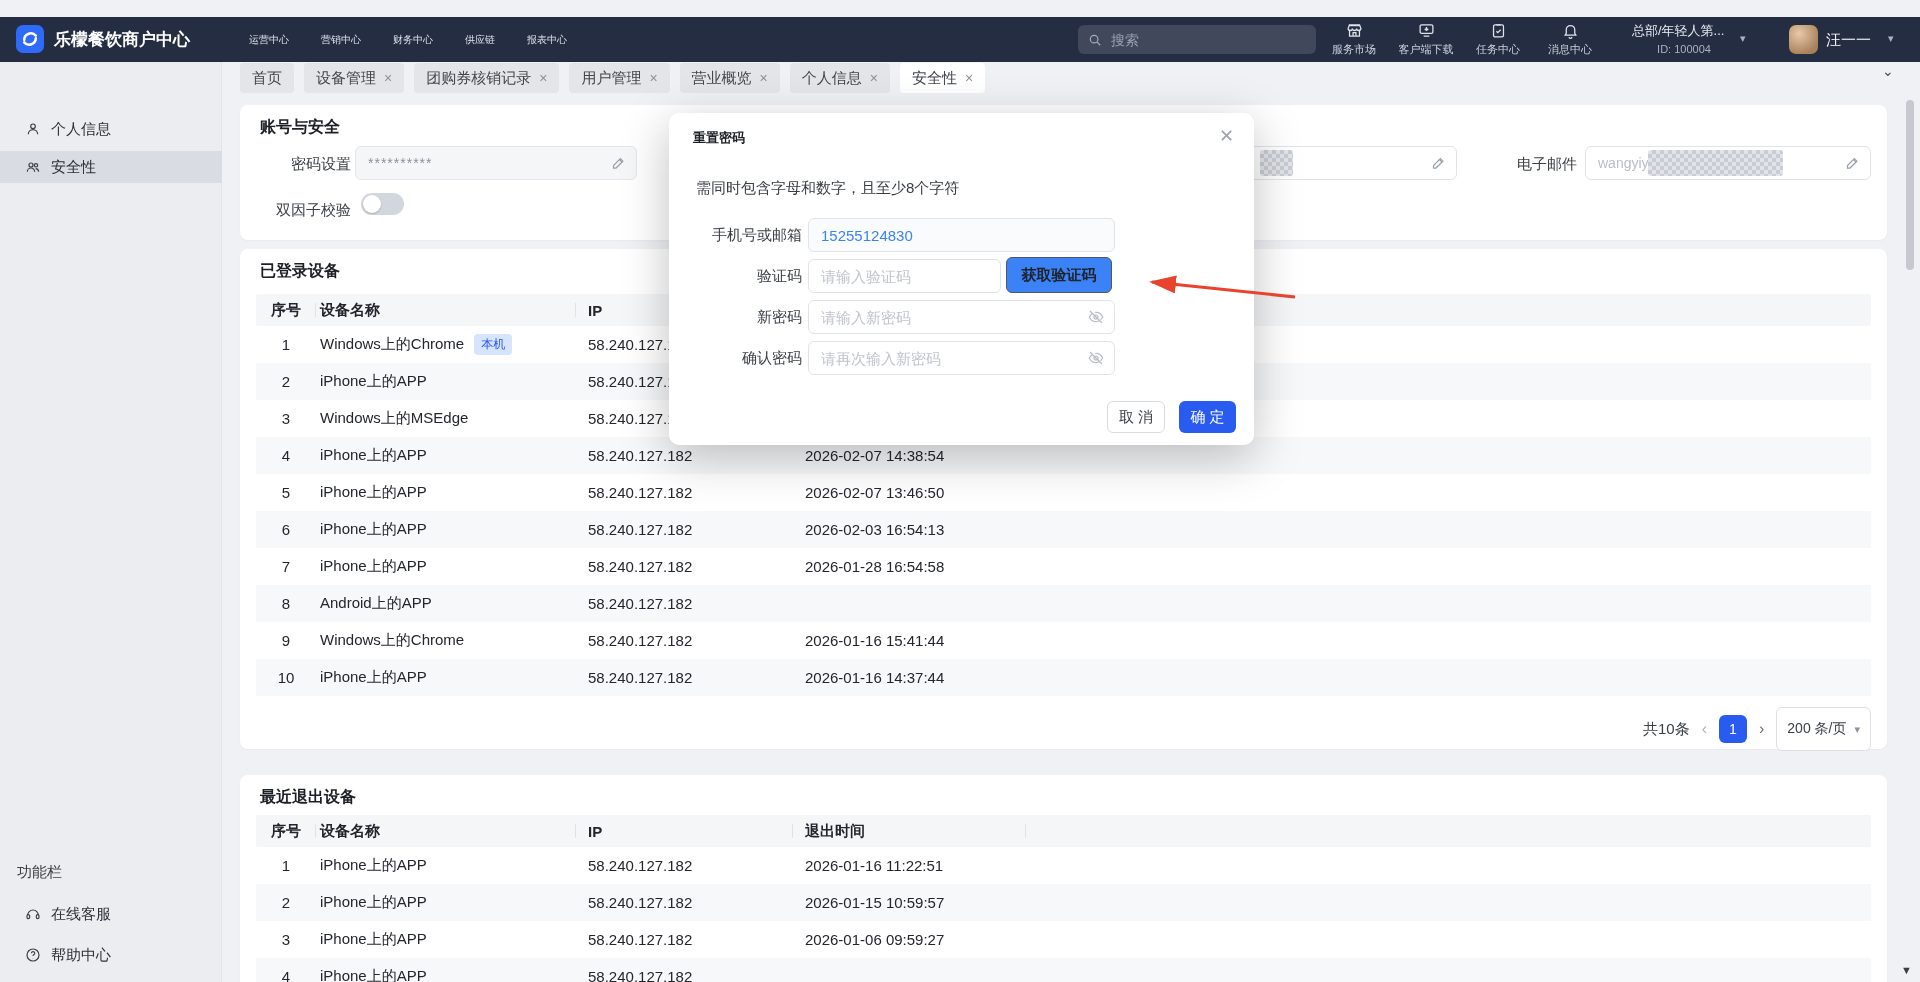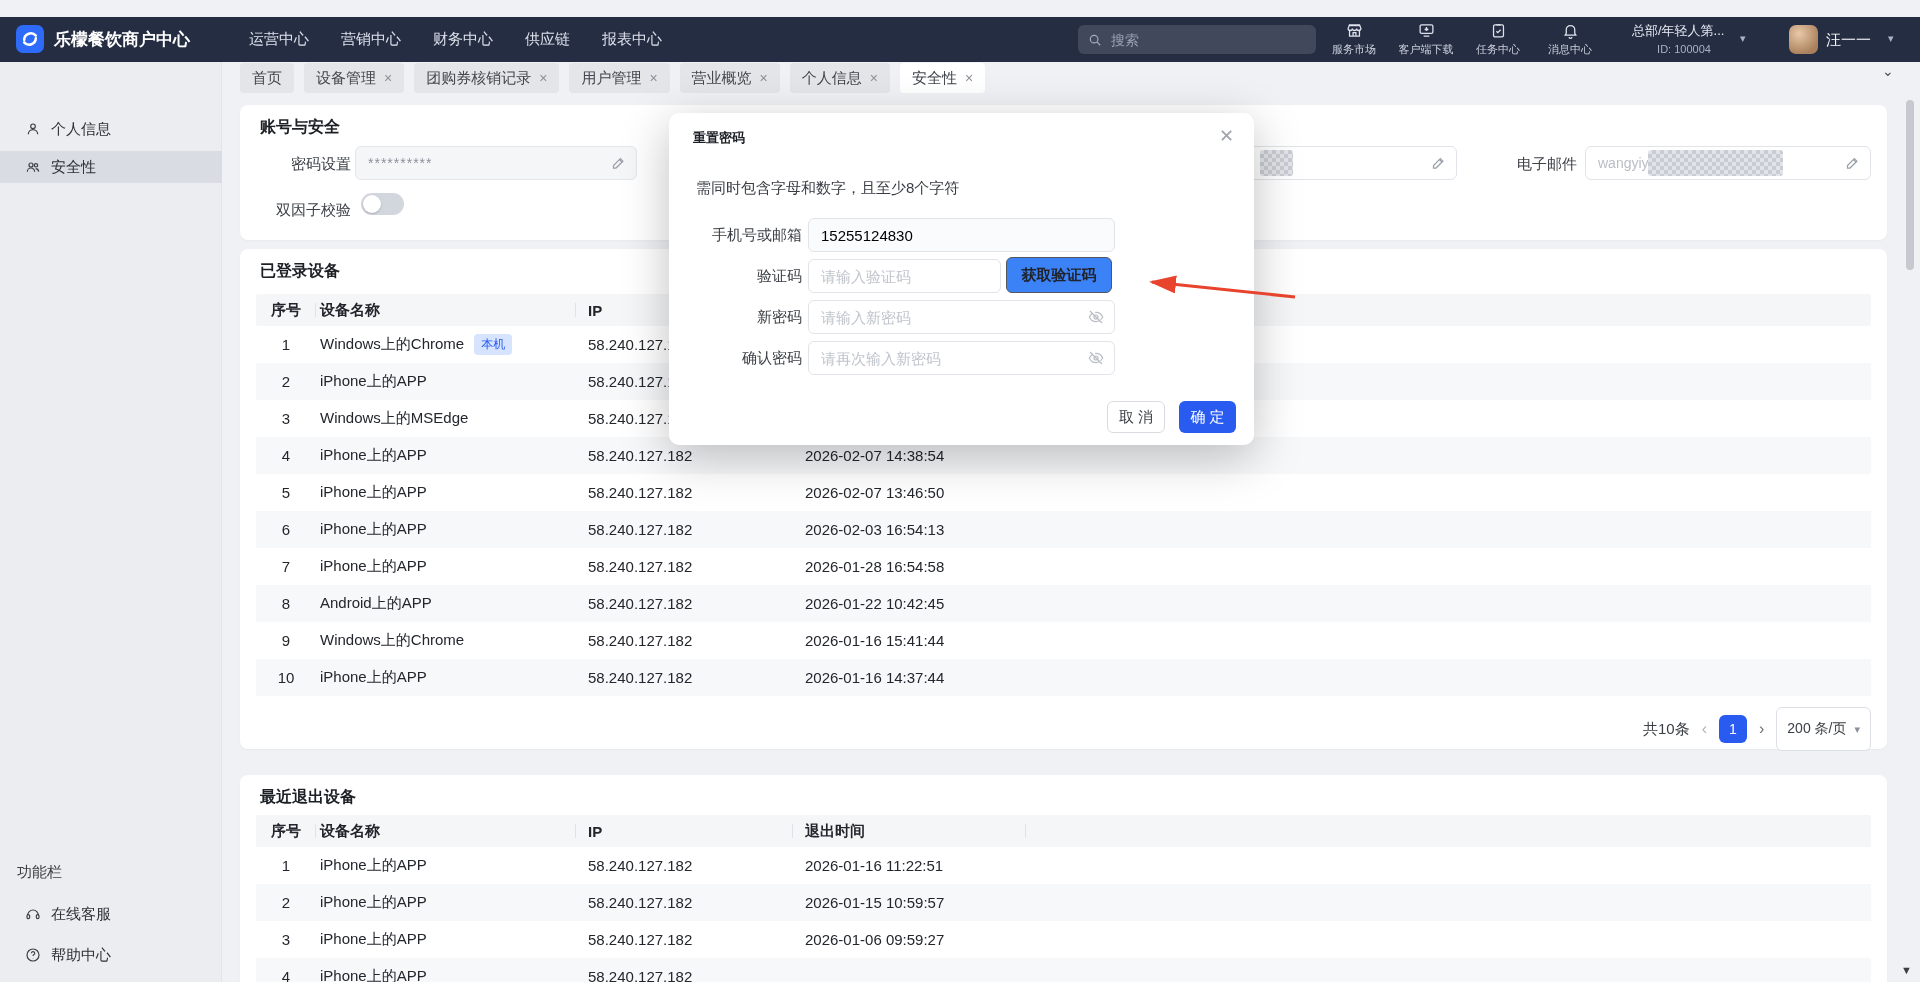--- a/index.html
+++ b/index.html
@@ -11,21 +11,21 @@
   }
   html,body{margin:0;padding:0;}
   body{background:#f0f1f4;font-family:"Liberation Sans","DejaVu Sans",sans-serif;}
   .app{position:relative;width:1920px;height:982px;overflow:hidden;background:#f0f1f4;}
 
   
   .navbar{position:absolute;left:0;top:0;width:1920px;height:45px;background:var(--navbar-bg);color:#fff;z-index:100;margin-top:17px;}
   .logo{position:absolute;left:16px;top:8px;width:28px;height:28px;border-radius:7px;background:#2f6bfa;display:flex;align-items:center;justify-content:center;}
   .brand-name{position:absolute;left:54px;top:0;height:45px;line-height:45px;font-size:17px;font-weight:bold;color:#fff;}
   .nav-menu{position:absolute;left:249px;top:0;height:45px;display:flex;gap:32px;align-items:center;}
-  .nav-item{font-size:15px;color:#dde1ea;cursor:pointer;white-space:nowrap;}
+  .nav-item{font-size:10px;color:#dde1ea;cursor:pointer;white-space:nowrap;}
   .nav-search{position:absolute;left:1078px;top:8px;width:238px;height:29px;background:rgba(255,255,255,.13);border-radius:6px;display:flex;align-items:center;padding:0 10px;box-sizing:border-box;}
   .nav-search input{background:transparent;border:none;outline:none;color:#e6e9f0;font-size:14px;width:100%;margin-left:7px;font-family:inherit;}
   .nav-search input::placeholder{color:#99a0b2;}
   .quick{position:absolute;left:1318px;top:0;height:45px;display:flex;}
   .qa{width:72px;height:45px;display:flex;flex-direction:column;align-items:center;justify-content:center;gap:3px;cursor:pointer;}
   .qa-icon{color:#dfe3ec;height:17px;display:flex;align-items:center;}
   .qa-label{font-size:11px;color:#ccd1dd;white-space:nowrap;}
   .org{position:absolute;left:1632px;top:5px;width:104px;cursor:pointer;}
   .org-name{font-size:13px;color:#e8ebf2;white-space:nowrap;}
   .org-id{font-size:11px;color:#aab1c2;text-align:center;margin-top:3px;}
@@ -100,21 +100,21 @@
   .pg-size .chevd{color:#8b9099;font-size:11px;}
 
   
   .modal{position:absolute;left:669px;top:113px;width:585px;height:332px;background:#fff;border-radius:10px;box-shadow:0 12px 48px rgba(0,0,0,.25);z-index:300;}
   .modal-title{position:absolute;left:24px;top:16px;font-size:13px;font-weight:bold;color:#1b1e24;}
   .modal-close{position:absolute;right:20px;top:14px;font-size:18px;color:#a0a5ad;cursor:pointer;line-height:1;}
   .modal-hint{position:absolute;left:27px;top:66px;font-size:15px;color:#383c43;}
   .m-label{position:absolute;left:0;width:133px;text-align:right;font-size:15px;color:#3c4046;}
   .m-input{position:absolute;height:34px;border:1px solid #e0e3e8;border-radius:6px;box-sizing:border-box;font-size:15px;color:#3c4046;padding:0 12px;outline:none;background:#fff;font-family:inherit;}
   .m-input::placeholder{color:#c0c4cc;}
-  .m-input.disabled{color:#000000;background:#fafbfc;}
+  .m-input.disabled{color:#3b82f6;background:#fafbfc;}
   .lab-contact{top:113px;} .lab-code{top:154px;} .lab-newpwd{top:195px;} .lab-confirm{top:236px;}
   .in-contact{left:139px;top:105px;width:307px;}
   .in-code{left:139px;top:146px;width:193px;}
   .btn-getcode{position:absolute;left:337px;top:144px;width:106px;height:36px;background:#3b82f6;border:1px solid #52575f;border-radius:6px;font-size:15px;font-weight:600;color:#1f2329;cursor:pointer;font-family:inherit;}
   .in-newpwd{left:139px;top:187px;width:307px;padding-right:34px;}
   .in-confirm{left:139px;top:228px;width:307px;padding-right:34px;}
   .eye{position:absolute;color:#b8bcc4;height:16px;cursor:pointer;}
   .eye-new{left:419px;top:196px;}
   .eye-confirm{left:419px;top:237px;}
   .btn-cancel{position:absolute;left:438px;top:288px;width:58px;height:32px;background:#fff;border:1px solid #d8dbe0;border-radius:6px;font-size:15px;color:#383c43;cursor:pointer;font-family:inherit;}
@@ -458,23 +458,20 @@
         <div class="trow stripe">
           <div class="tcell c1">
             <span>8</span>
           </div>
           <div class="tcell c2">
             <span>Android上的APP</span>
           </div>
           <div class="tcell c3">
             <span>58.240.127.182</span>
           </div>
-          <div class="tcell c4">
-            <span>2026-01-22 10:42:45</span>
-          </div>
           <div class="tcell c5">
             <span></span>
           </div>
         </div>
         <div class="trow">
           <div class="tcell c1">
             <span>9</span>
           </div>
           <div class="tcell c2">
             <span>Windows上的Chrome</span>

